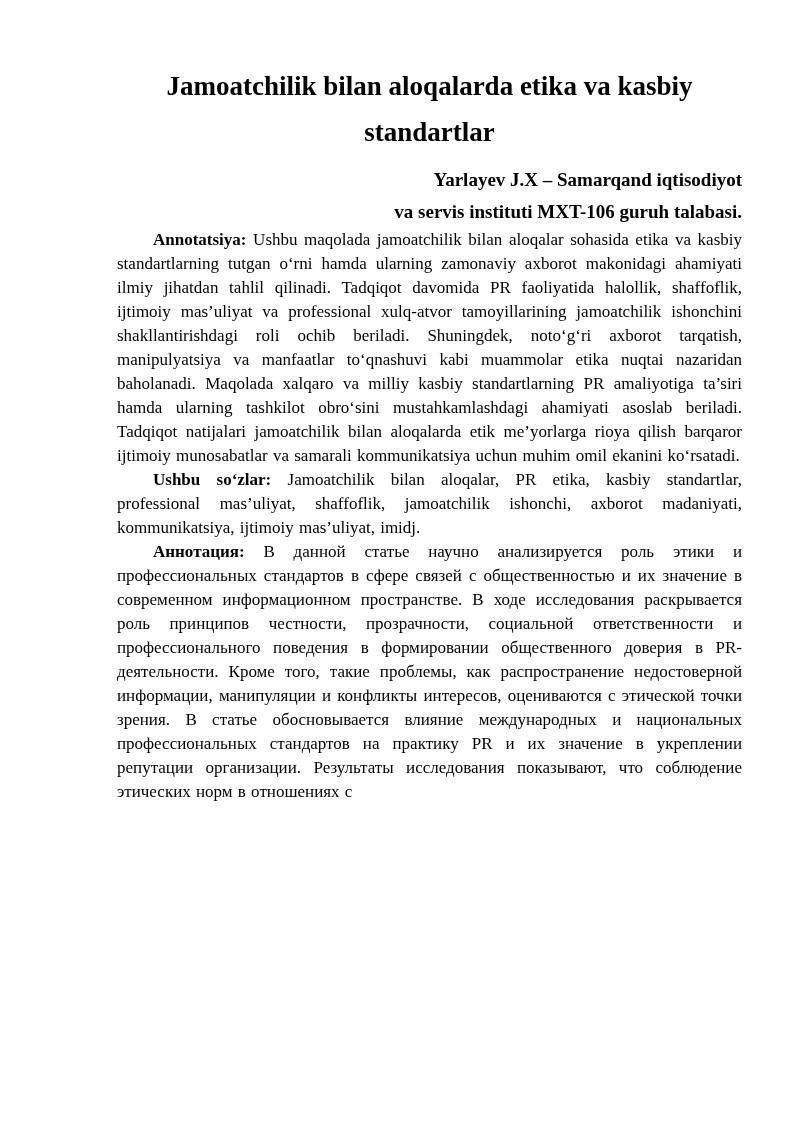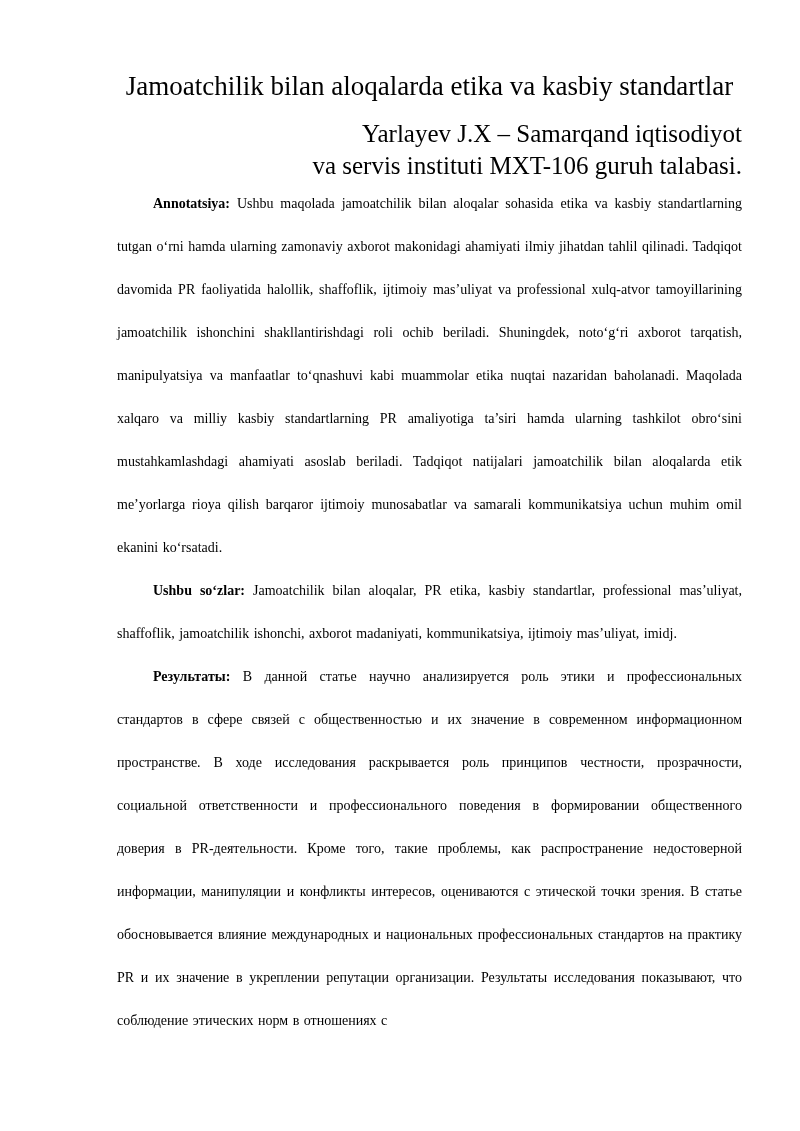--- a/index.html
+++ b/index.html
@@ -12,34 +12,35 @@
     width: 800px;
     height: 1131px;
     background: #ffffff;
     color: #000000;
     padding: 63px 58px 0 117px;
     overflow: hidden;
     font-family: "Liberation Serif", "DejaVu Serif", serif;
   }
   .title {
     font-size: 27px;
-    font-weight: normal;
+    font-weight: bold;
     line-height: 46px;
     text-align: center;
     margin-bottom: 9px;
     color: #000000;
   }
   .byline {
-    font-size: 25px;
+    font-size: 19px;
     line-height: 32.2px;
     text-align: right;
+    font-weight: bold;
   }
   .para {
-    font-size: 14px;
-    line-height: 43px;
+    font-size: 17px;
+    line-height: 24px;
     text-align: justify;
     text-indent: 36px;
     word-spacing: 1px;
   }
   .para .lead {
     font-weight: bold;
   }
 </style>
 </head>
 <body>
@@ -57,17 +58,17 @@
     <b class="lead">Annotatsiya:</b>
     <span>Ushbu maqolada jamoatchilik bilan aloqalar sohasida etika va kasbiy standartlarning tutgan oʻrni hamda ularning zamonaviy axborot makonidagi ahamiyati ilmiy jihatdan tahlil qilinadi. Tadqiqot davomida PR faoliyatida halollik, shaffoflik, ijtimoiy mas’uliyat va professional xulq-atvor tamoyillarining jamoatchilik ishonchini shakllantirishdagi roli ochib beriladi. Shuningdek, notoʻgʻri axborot tarqatish, manipulyatsiya va manfaatlar toʻqnashuvi kabi muammolar etika nuqtai nazaridan baholanadi. Maqolada xalqaro va milliy kasbiy standartlarning PR amaliyotiga ta’siri hamda ularning tashkilot obroʻsini mustahkamlashdagi ahamiyati asoslab beriladi. Tadqiqot natijalari jamoatchilik bilan aloqalarda etik me’yorlarga rioya qilish barqaror ijtimoiy munosabatlar va samarali kommunikatsiya uchun muhim omil ekanini koʻrsatadi.</span>
   </p>
 
   <p class="para">
     <b class="lead">Ushbu soʻzlar:</b>
     <span>Jamoatchilik bilan aloqalar, PR etika, kasbiy standartlar, professional mas’uliyat, shaffoflik, jamoatchilik ishonchi, axborot madaniyati, kommunikatsiya, ijtimoiy mas’uliyat, imidj.</span>
   </p>
 
   <p class="para">
-    <b class="lead">Результаты:</b>
+    <b class="lead">Аннотация:</b>
     <span>В данной статье научно анализируется роль этики и профессиональных стандартов в сфере связей с общественностью и их значение в современном информационном пространстве. В ходе исследования раскрывается роль принципов честности, прозрачности, социальной ответственности и профессионального поведения в формировании общественного доверия в PR-деятельности. Кроме того, такие проблемы, как распространение недостоверной информации, манипуляции и конфликты интересов, оцениваются с этической точки зрения. В статье обосновывается влияние международных и национальных профессиональных стандартов на практику PR и их значение в укреплении репутации организации. Результаты исследования показывают, что соблюдение этических норм в отношениях с</span>
   </p>
 
 </div>
 
 </body></html>

